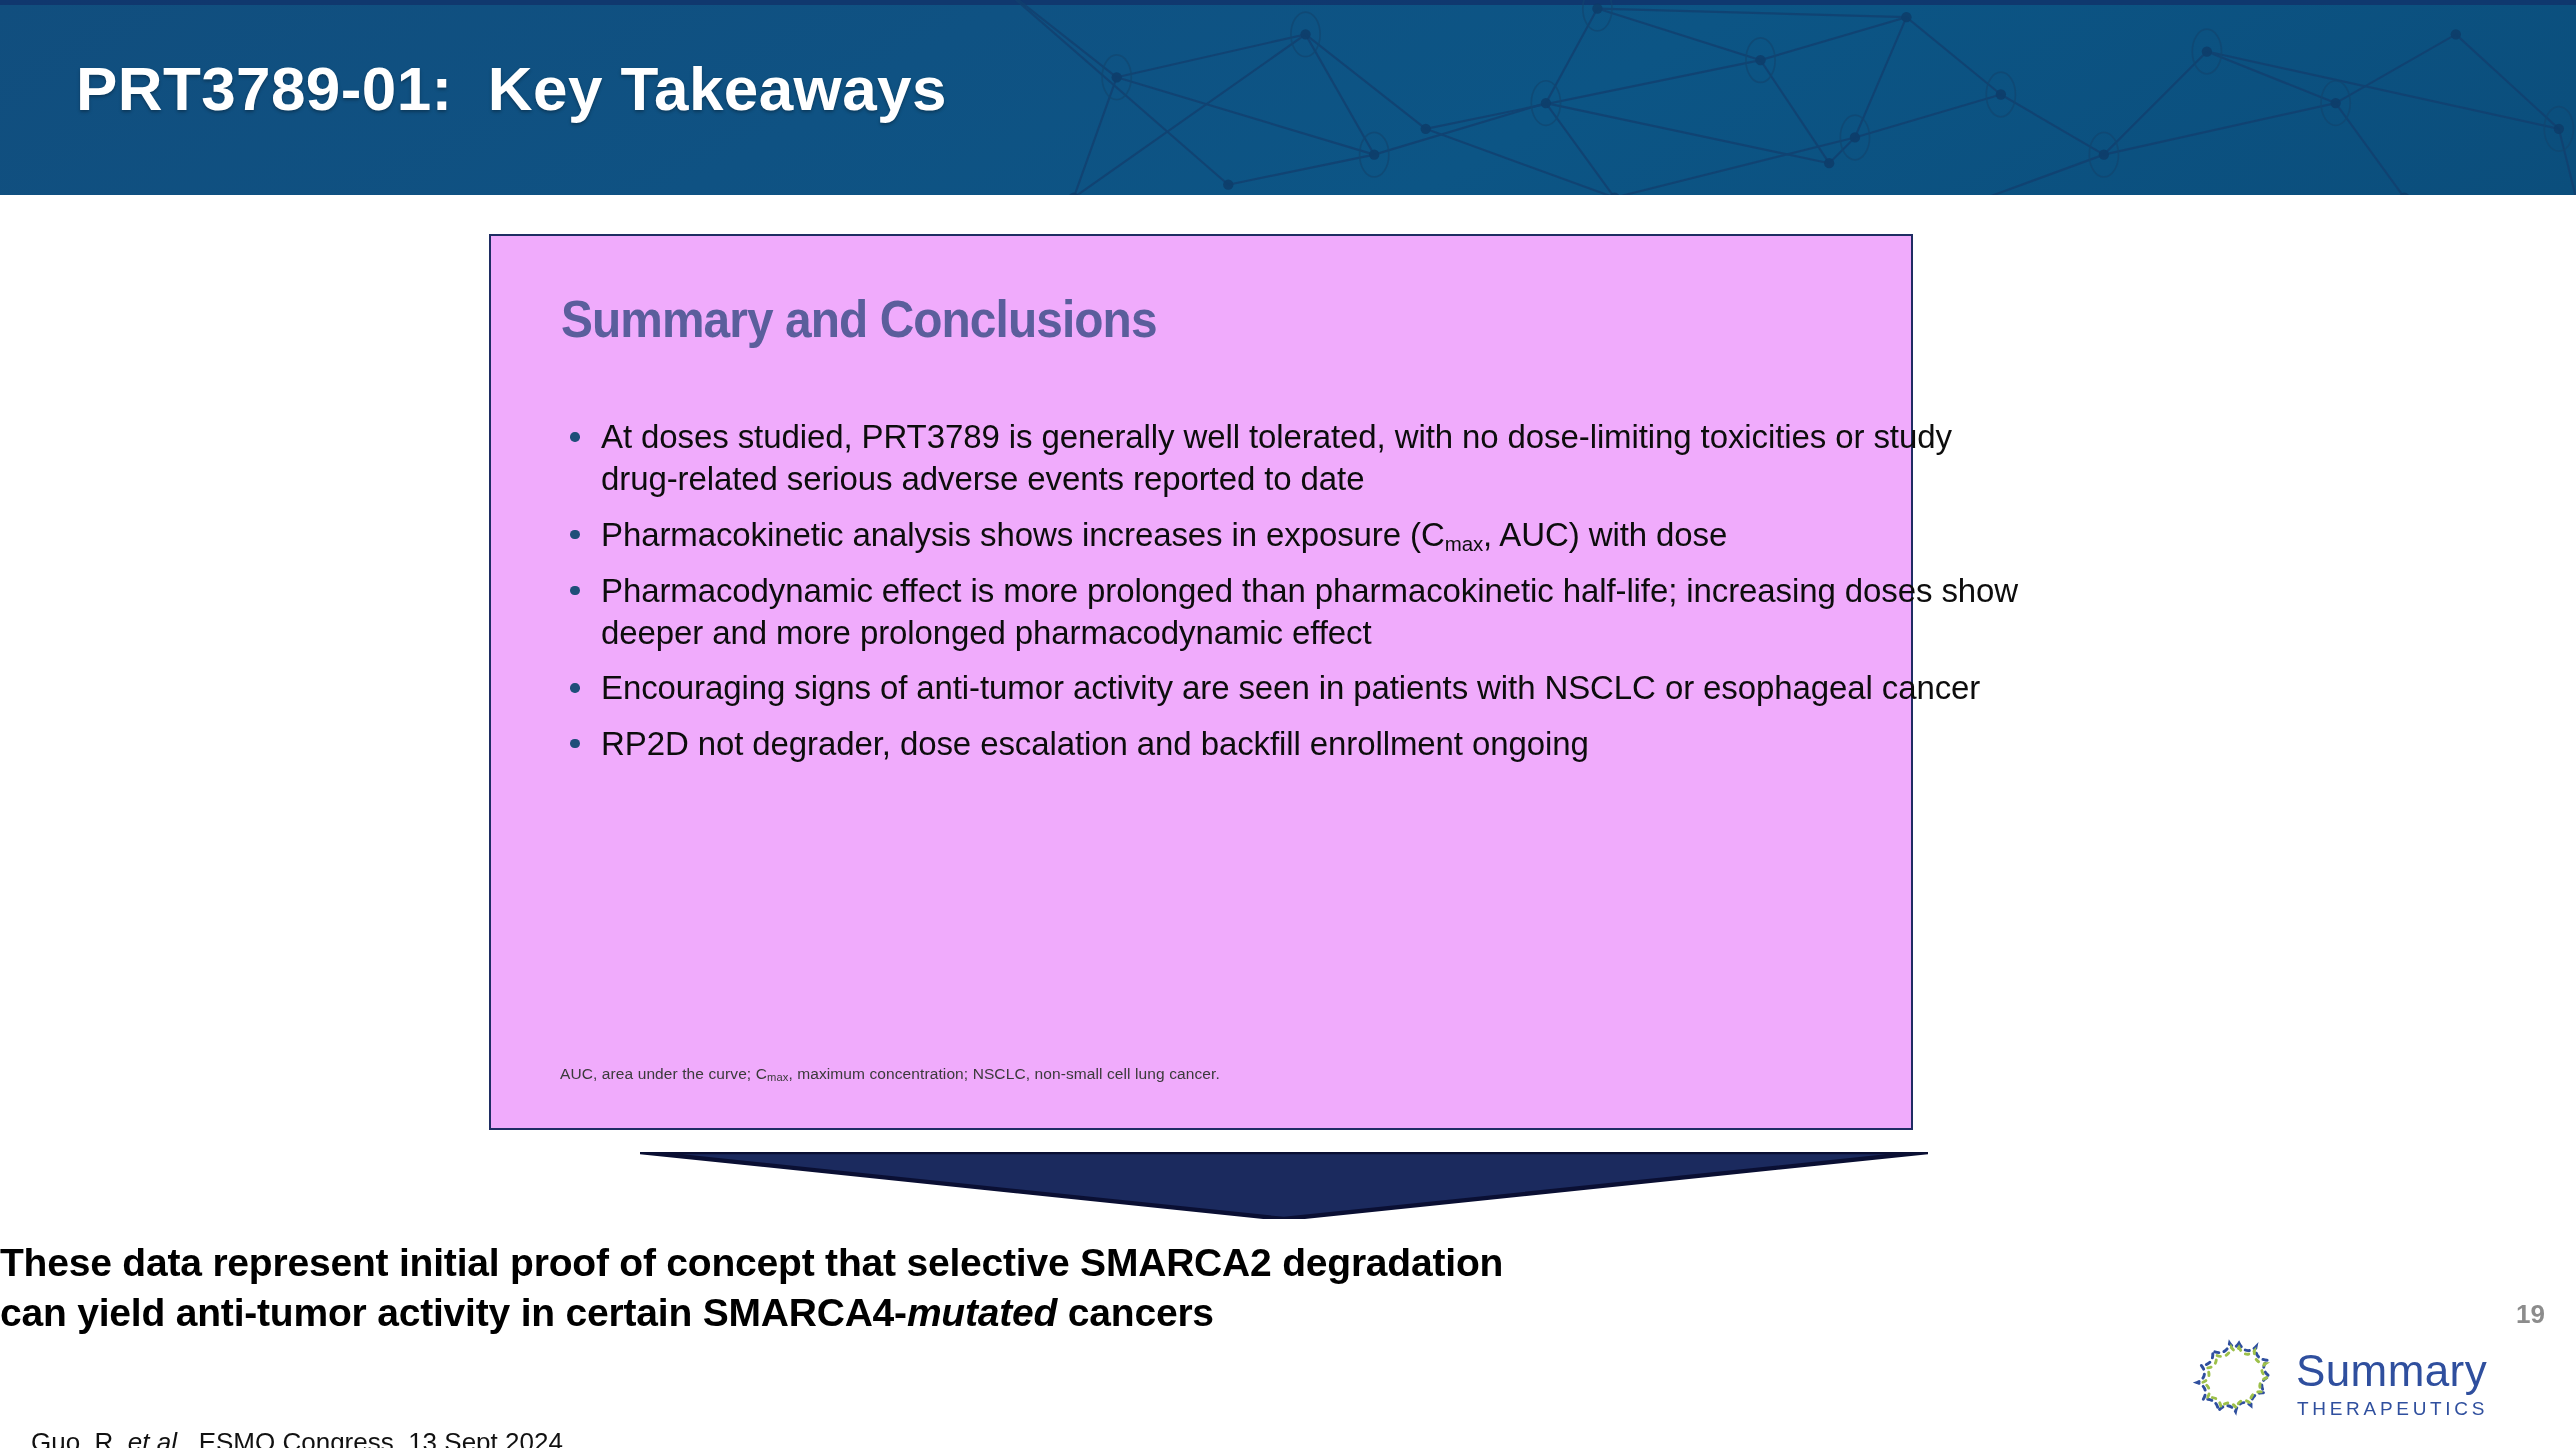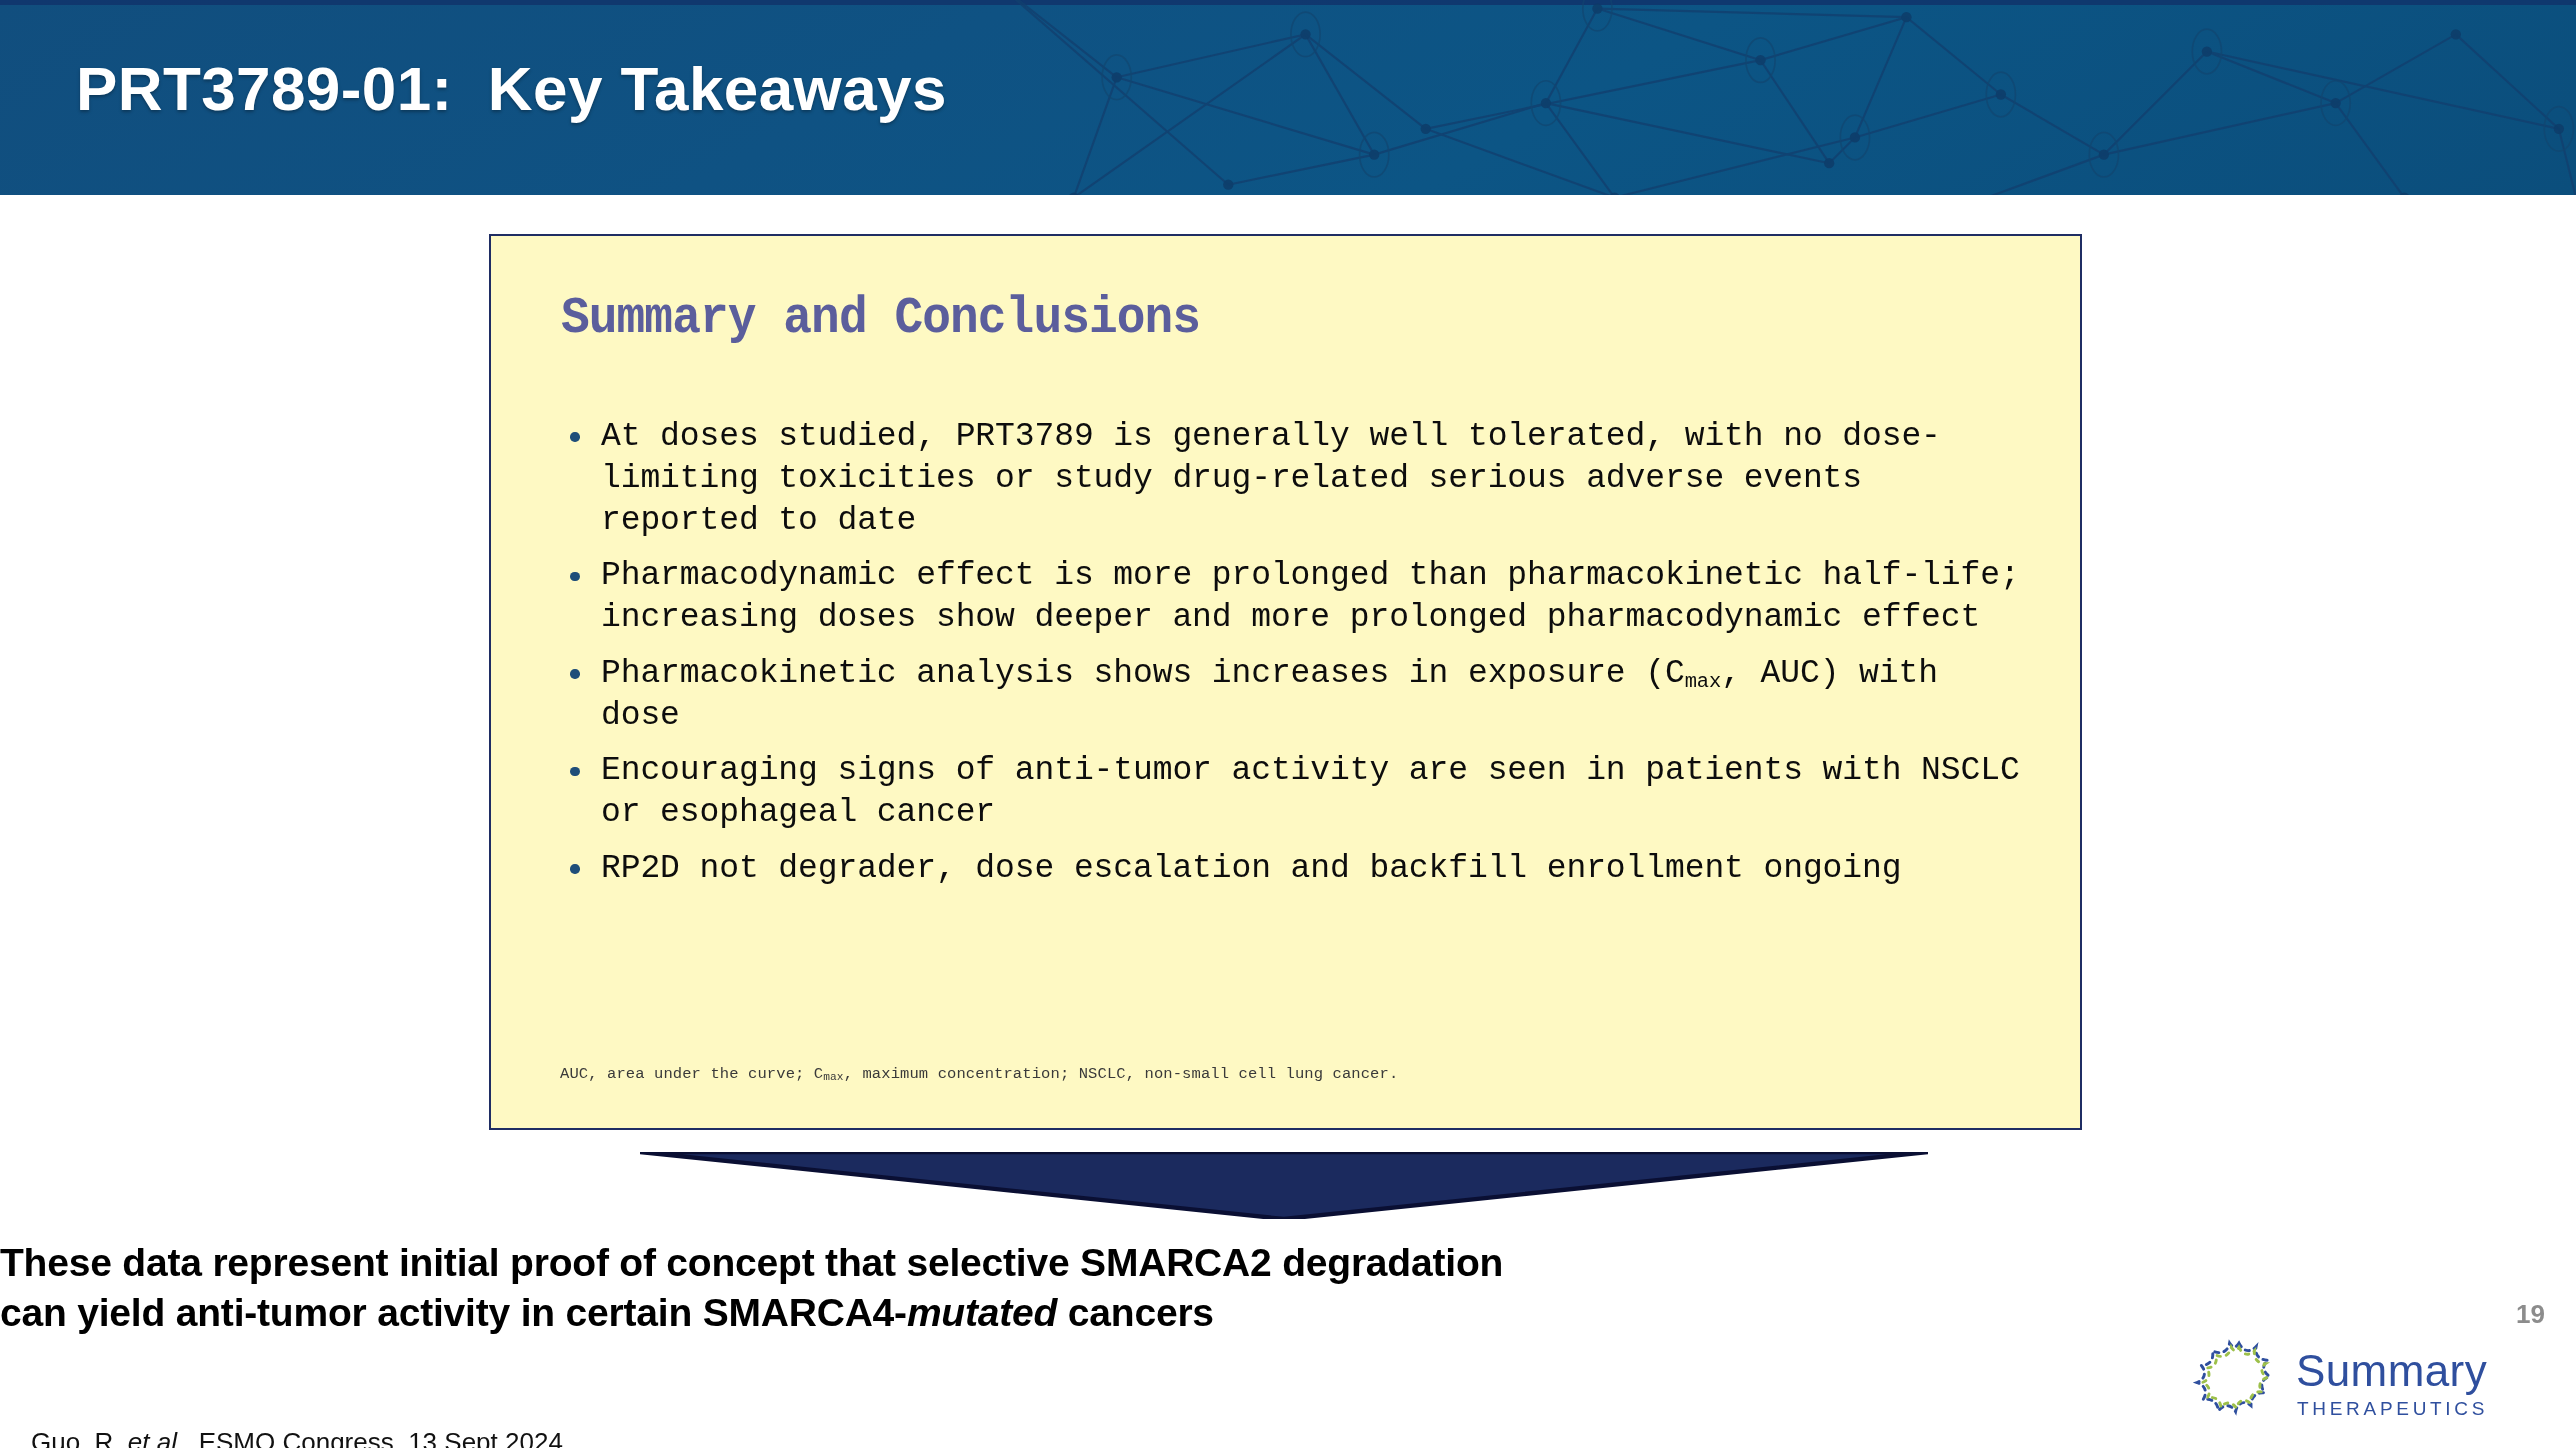--- a/index.html
+++ b/index.html
@@ -51,26 +51,25 @@
     letter-spacing: 0.4px;
     white-space: pre;
     text-shadow: 0 1.7px 3.4px rgba(0,0,0,.30);
   }
 
   
   .content-box {
     position: absolute;
     left: 489px;
     top: 234px;
-    width: 1593px;
+    width: 1424px;
     height: 896px;
     border: 2.6px solid #1F2D63;
-    background: #fef9c3;
+    background: #f0abfc;
     box-sizing: border-box;
-    font-family: Liberation Mono, monospace;
   }
   .box-heading {
     position: absolute;
     left: 70px;
     top: 53px;
     font-size: 52px;
     font-weight: bold;
     color: #5B5E9C;
     letter-spacing: -1px;
     transform: scaleX(.92);
@@ -271,22 +270,22 @@
       </g>
     </svg>
     <div class="slide-title">PRT3789-01:  Key Takeaways</div>
   </div>
 
   <div class="content-box">
     <div class="box-heading">Summary and Conclusions</div>
 
     <ul class="bullets">
       <li class="bullet">At doses studied, PRT3789 is generally well tolerated, with no dose-limiting toxicities or study drug-related serious adverse events reported to date</li>
+      <li class="bullet">Pharmacokinetic analysis shows increases in exposure (C<sub>max</sub>, AUC) with dose</li>
       <li class="bullet">Pharmacodynamic effect is more prolonged than pharmacokinetic half-life; increasing doses show deeper and more prolonged pharmacodynamic effect</li>
-      <li class="bullet">Pharmacokinetic analysis shows increases in exposure (C<sub>max</sub>, AUC) with dose</li>
       <li class="bullet">Encouraging signs of anti-tumor activity are seen in patients with NSCLC or esophageal cancer</li>
       <li class="bullet">RP2D not degrader, dose escalation and backfill enrollment ongoing</li>
     </ul>
 
     <div class="footnote">AUC, area under the curve; C<sub>max</sub>, maximum concentration; NSCLC, non-small cell lung cancer.</div>
   </div>
 
   <svg class="arrow" viewBox="0 0 1500 78" preserveAspectRatio="none">
     <polygon points="0,0 1500,0 750,78" fill="#1B2A5E" stroke="#0A0F33" stroke-width="5"></polygon>
   </svg>

